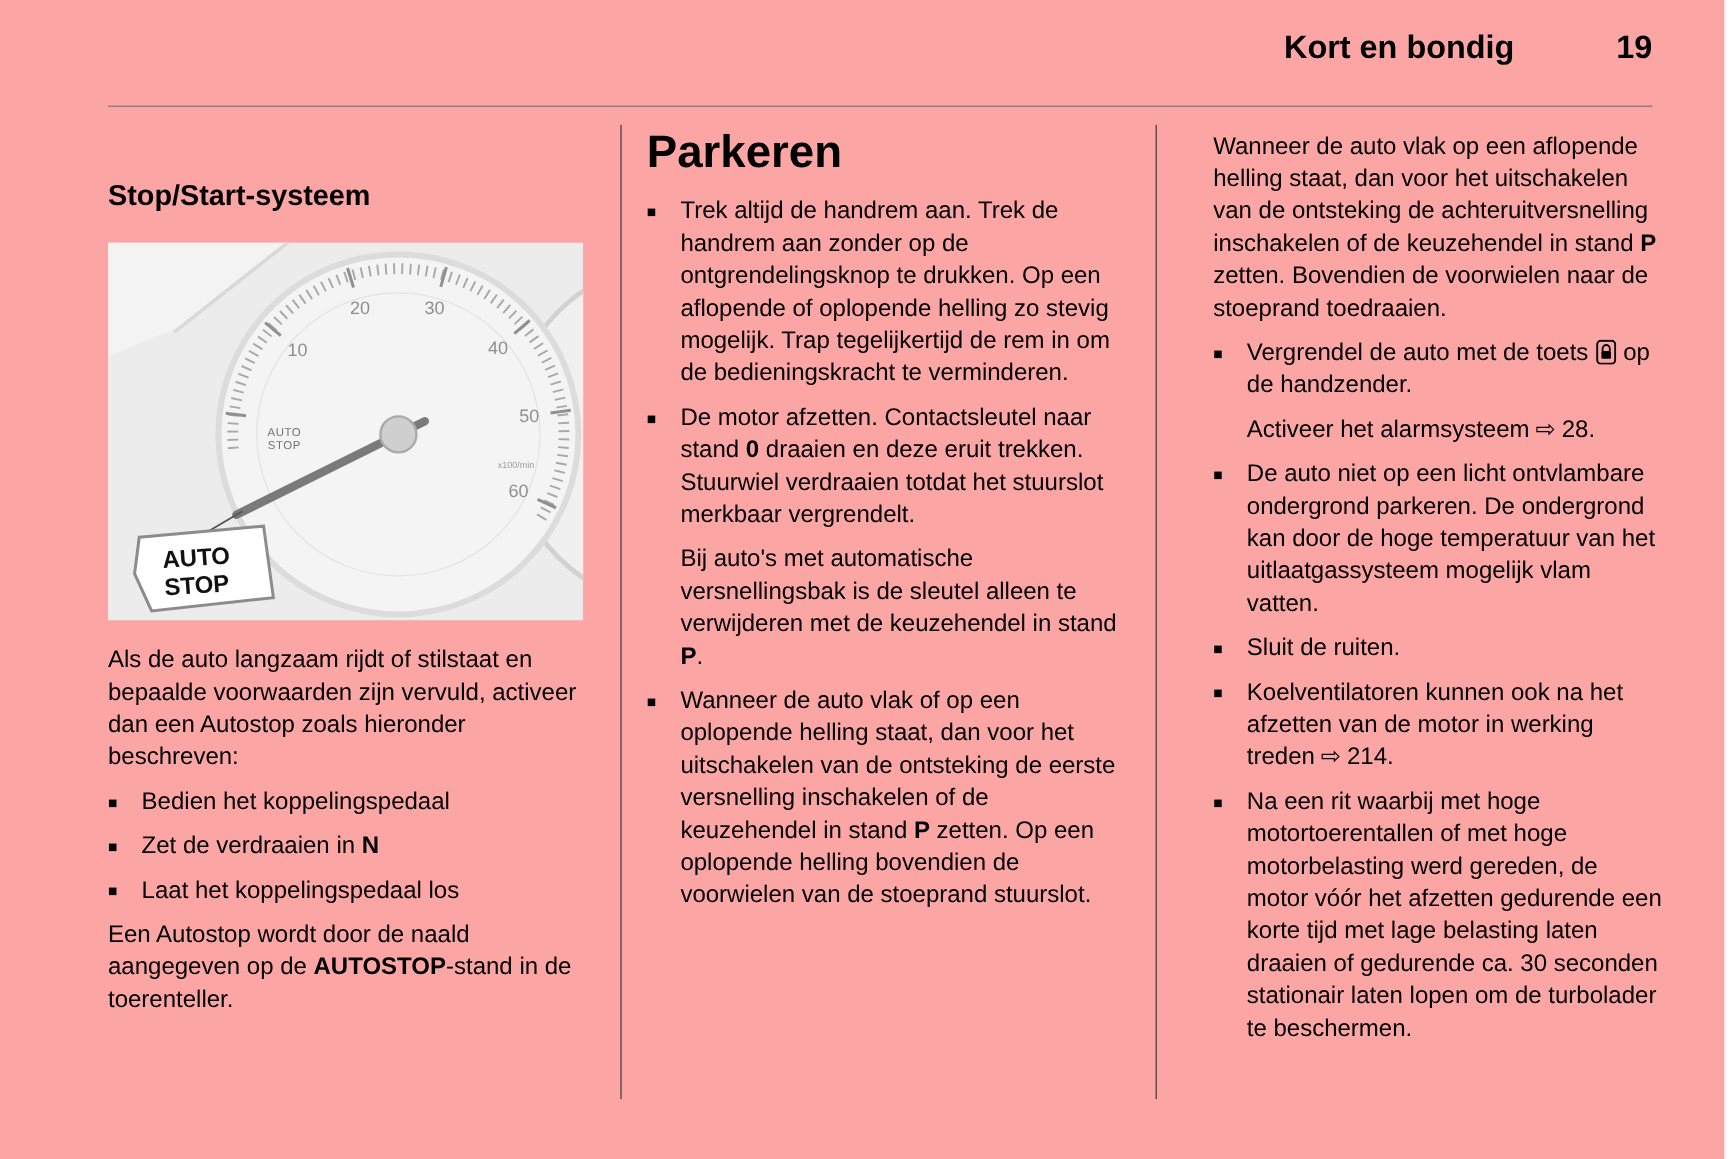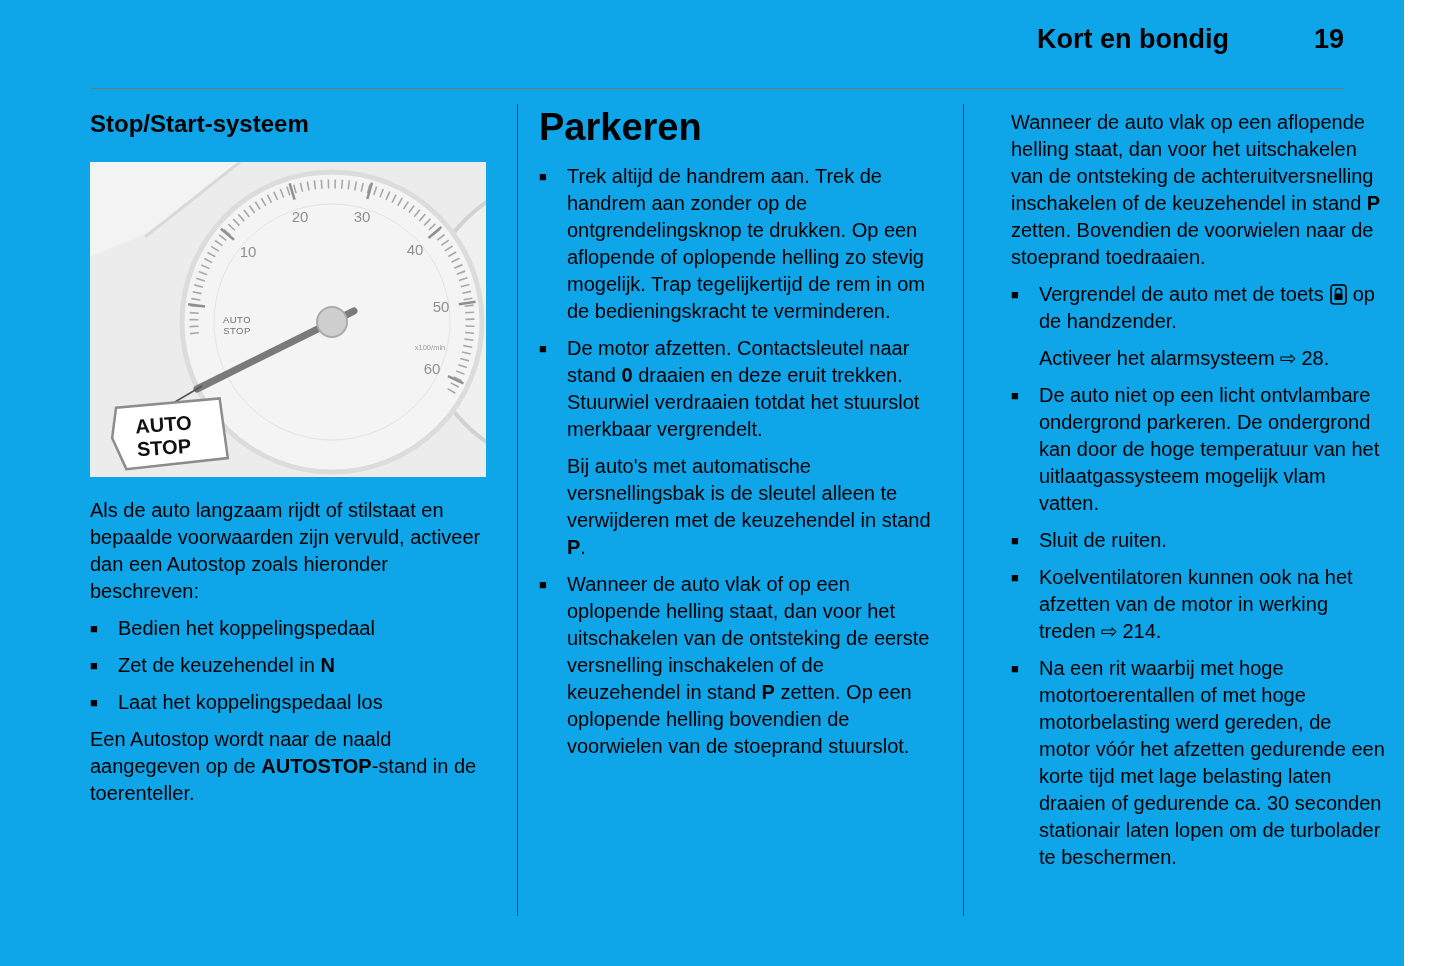--- a/index.html
+++ b/index.html
@@ -1,30 +1,30 @@
 <!DOCTYPE html>
 <html><head>
 <meta charset="utf-8">
 <style>
   html,body { margin:0; padding:0; background:#ffffff; }
   .page {
-    position:relative; width:1404px; height:966px; background:#0ea5e9;
-    font-family:"Liberation Sans", sans-serif; color:#000; overflow:hidden;
+    position:relative; width:1404px; height:966px; background:#fca5a5;
+    font-family:"Liberation Sans", sans-serif; color:#000; overflow:hidden;padding-left:33px;
   }
   .page-header {
     position:absolute; top:24px; left:90px; right:60px;
     display:flex; justify-content:flex-end; align-items:baseline; gap:85px;
   }
   .chapter-title, .page-number { font-size:27px; font-weight:bold; }
   .rule { position:absolute; left:90px; right:60px; top:88px; height:1px; background:#777; }
   .divider { position:absolute; top:104px; width:1px; height:812px; background:#3a3a3a; }
   .divider-1 { left:517px; }
   .divider-2 { left:963px; }
   .col { position:absolute; top:104px; }
-  .col1 { left:90px;  width:396px; }
+  .col1 { left:90px;  width:396px;margin-top:40px; }
   .col2 { left:539px; width:396px; }
   .col3 { left:1011px; width:374px; }
   h2.small-heading { font-size:24px; font-weight:bold; margin:6px 0 0; }
   h1.big-heading   { font-size:38px; font-weight:bold; margin:2px 0 14px; }
   figure.gauge-figure { margin:24px 0 20px; padding:0; width:396px; height:315px; }
   .body { font-size:20px; line-height:27px; margin:0 0 10px; }
   .body.first { margin-top:5px; }
   ul.bullets { list-style:none; margin:0; padding:0; }
   li.bullet-row { display:flex; margin:0 0 10px; font-size:20px; line-height:27px; }
   .marker { flex:0 0 28px; width:28px; font-size:13px; line-height:27px; color:#000; }
@@ -97,29 +97,29 @@
 
     <p class="body">Als de auto langzaam rijdt of stilstaat en bepaalde voorwaarden zijn vervuld, activeer dan een Autostop zoals hieronder beschreven:</p>
 
     <ul class="bullets">
       <li class="bullet-row">
         <span class="marker">■</span>
         <span class="li-text"><span>Bedien het koppelingspedaal</span></span>
       </li>
       <li class="bullet-row">
         <span class="marker">■</span>
-        <span class="li-text"><span>Zet de keuzehendel in </span><b>N</b></span>
+        <span class="li-text"><span>Zet de verdraaien in </span><b>N</b></span>
       </li>
       <li class="bullet-row">
         <span class="marker">■</span>
         <span class="li-text"><span>Laat het koppelingspedaal los</span></span>
       </li>
     </ul>
 
-    <p class="body"><span>Een Autostop wordt naar de naald aangegeven op de </span><b>AUTOSTOP</b><span>-stand in de toerenteller.</span></p>
+    <p class="body"><span>Een Autostop wordt door de naald aangegeven op de </span><b>AUTOSTOP</b><span>-stand in de toerenteller.</span></p>
 
 
   </section>
 
   <section class="col col2">
     <h1 class="big-heading">Parkeren</h1>
 
     <ul class="bullets">
       <li class="bullet-row">
         <span class="marker">■</span>

